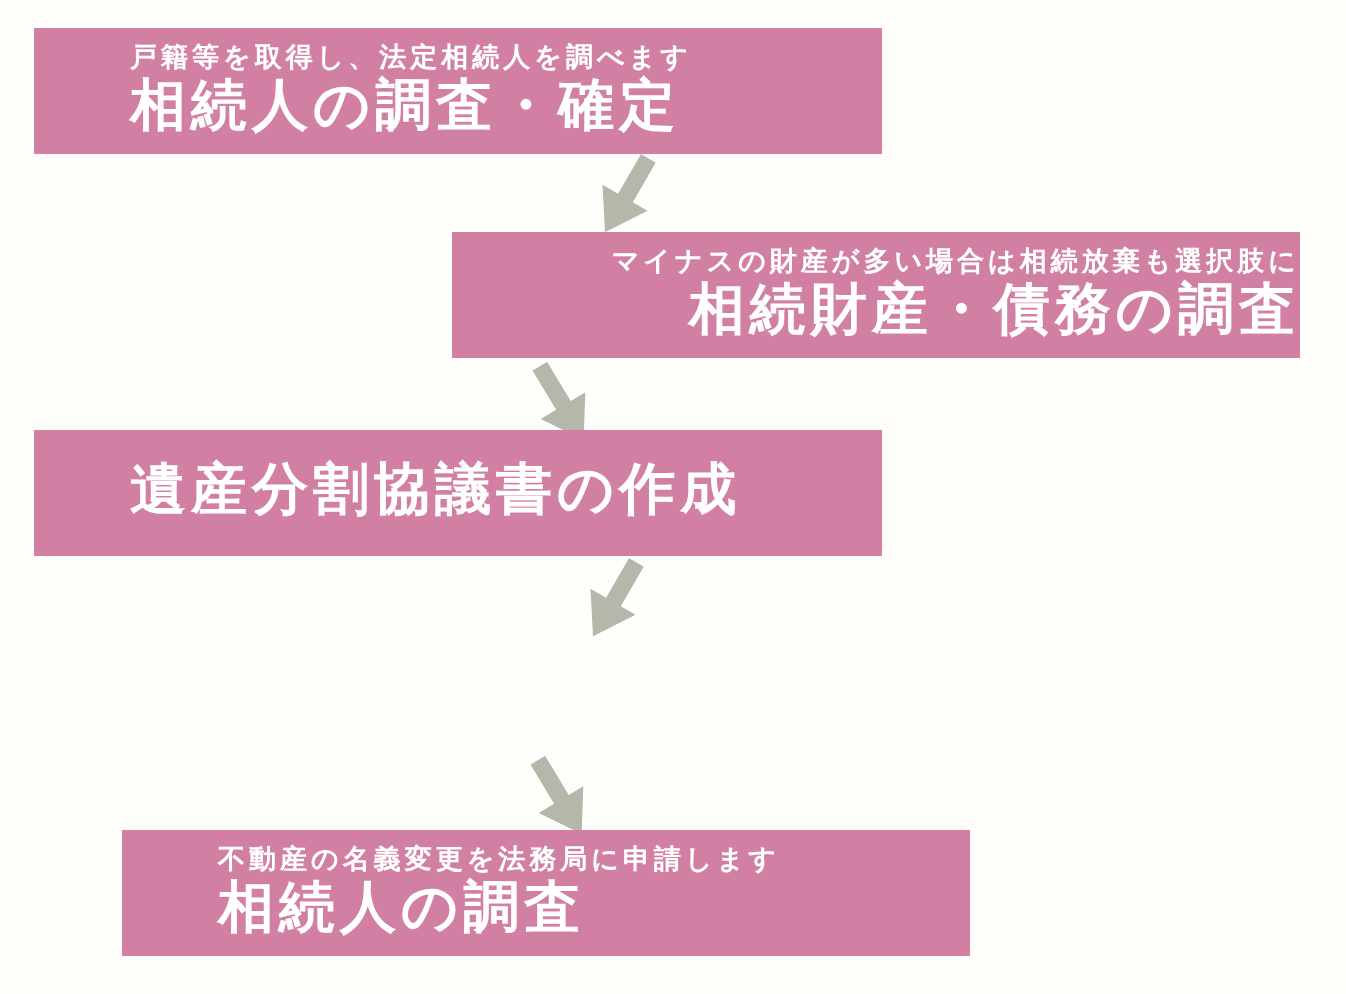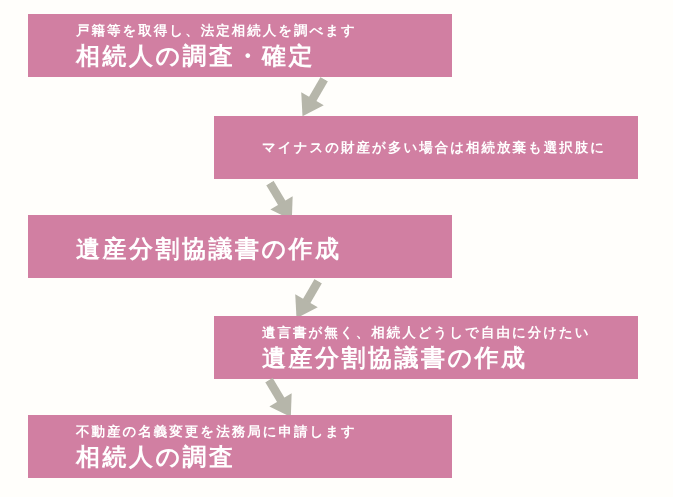--- a/index.html
+++ b/index.html
@@ -24,36 +24,37 @@
     position:absolute;
     width:424px;height:63px;
     background:var(--box-pink);
     color:var(--text-white);
     display:flex;
     flex-direction:column;
     justify-content:center;
     padding-left:48px;
     padding-top:2px;
   }
-  .step.pos-left{left:28px;}
-  .step.pos-right{left:214px;}
+  .step.pos-left{left:17px;}
+  .step.pos-right{left:226px;text-align:right;}
   .step-sub{
     font-size:13.5px;
     font-weight:bold;
     letter-spacing:2px;
     line-height:1.25;
     white-space:nowrap;
   }
   .step-title{
-    font-size:24px;
+    font-size:28px;
     font-weight:bold;
     letter-spacing:2.5px;
     line-height:1.15;
     margin-top:2px;
     white-space:nowrap;
+    font-family:Liberation Mono, monospace;
   }
   .arrow{
     position:absolute;
     width:40px;height:44px;
     color:var(--arrow-gray);
   }
   .arrow svg{width:100%;height:100%;display:block;}
   .arrow.dir-right svg{transform:rotate(30deg);}
   .arrow.dir-left  svg{transform:rotate(-31deg);}
 </style>
@@ -69,50 +70,47 @@
 
   <div class="arrow dir-right" style="left:293px;top:76px;">
     <svg viewBox="0 0 40 44" xmlns="http://www.w3.org/2000/svg" aria-hidden="true">
       <rect x="16" y="0" width="8.5" height="25" fill="currentColor"></rect>
       <polygon points="7,23 33,23 20,43" fill="currentColor"></polygon>
     </svg>
   </div>
 
   <section class="step pos-right" style="top:116px;">
     <div class="step-sub">マイナスの財産が多い場合は相続放棄も選択肢に</div>
+    <div class="step-title">相続財産・債務の調査</div>
   </section>
 
   <div class="arrow dir-left" style="left:261px;top:180px;">
     <svg viewBox="0 0 40 44" xmlns="http://www.w3.org/2000/svg" aria-hidden="true">
       <rect x="16" y="0" width="8.5" height="25" fill="currentColor"></rect>
       <polygon points="7,23 33,23 20,43" fill="currentColor"></polygon>
     </svg>
   </div>
 
   <section class="step pos-left" style="top:215px;">
     <div class="step-title">遺産分割協議書の作成</div>
   </section>
 
   <div class="arrow dir-right" style="left:287px;top:278px;">
     <svg viewBox="0 0 40 44" xmlns="http://www.w3.org/2000/svg" aria-hidden="true">
       <rect x="16" y="0" width="8.5" height="25" fill="currentColor"></rect>
       <polygon points="7,23 33,23 20,43" fill="currentColor"></polygon>
     </svg>
   </div>
 
-  <section class="step pos-right" style="top:316px;">
-    <div class="step-sub">遺言書が無く、相続人どうしで自由に分けたい</div>
-    <div class="step-title">遺産分割協議書の作成</div>
-  </section>
 
   <div class="arrow dir-left" style="left:260px;top:377px;">
     <svg viewBox="0 0 40 44" xmlns="http://www.w3.org/2000/svg" aria-hidden="true">
       <rect x="16" y="0" width="8.5" height="25" fill="currentColor"></rect>
       <polygon points="7,23 33,23 20,43" fill="currentColor"></polygon>
     </svg>
   </div>
 
-  <section class="step pos-left" style="top:415px;">
+  <section class="step pos-left" style="top:415px;margin-left:44px;">
     <div class="step-sub">不動産の名義変更を法務局に申請します</div>
     <div class="step-title">相続人の調査</div>
   </section>
 
 </div>
 
 </body></html>

